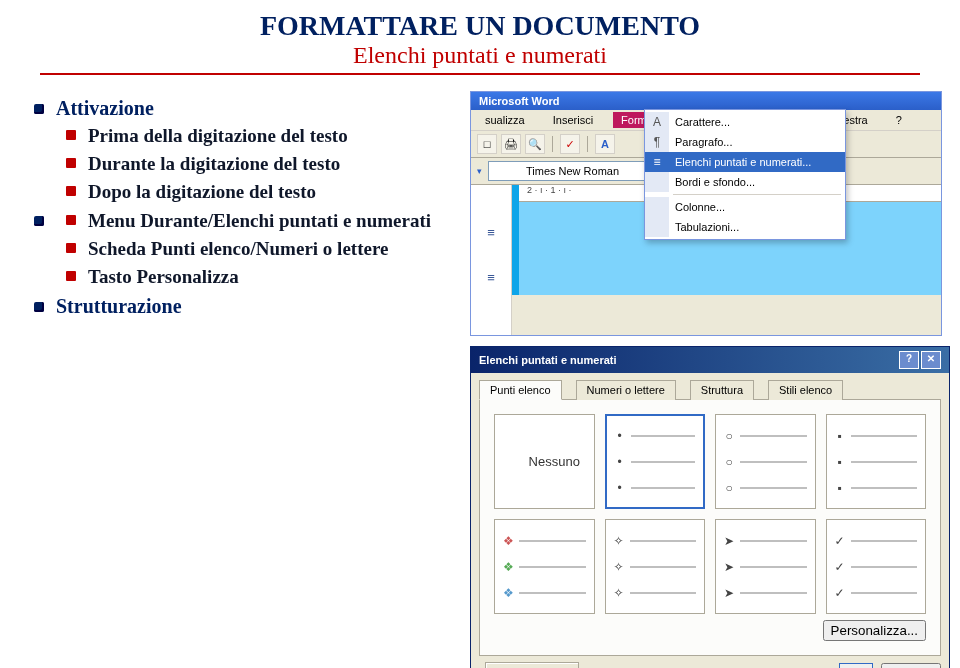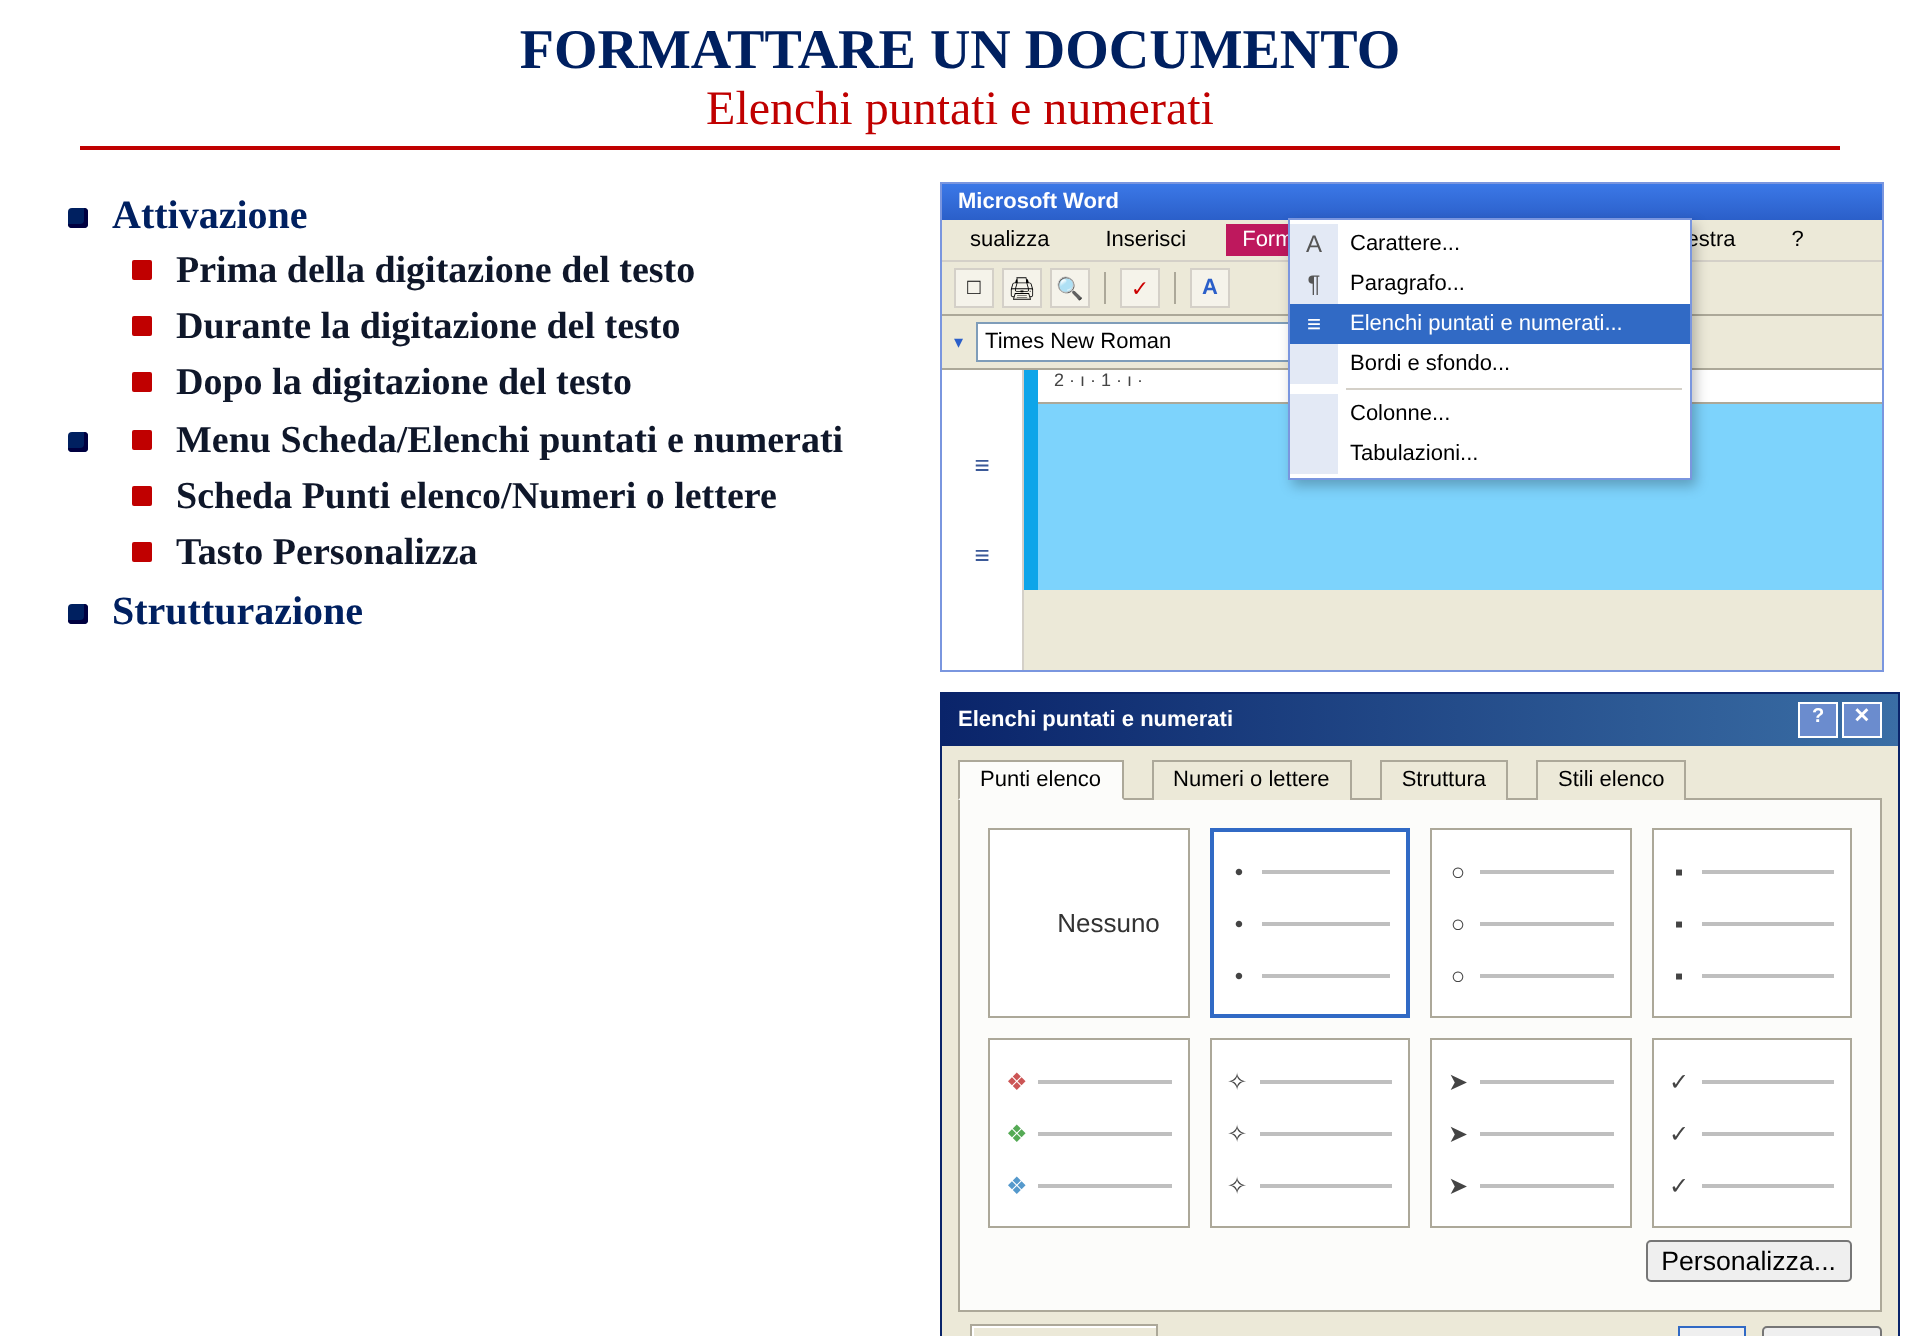--- a/index.html
+++ b/index.html
@@ -162,20 +162,21 @@
   }
   .word-fontrow .dd {
     background: #fff;
     border: 1px solid #7f9db9;
     padding: 1px 4px;
     height: 16px;
     line-height: 16px;
     display: flex;
     align-items: center;
     justify-content: space-between;
+    flex-direction: column;
   }
   .chev { color: #2b5fc9; font-size: 9px;}
   .word-body {
     display: flex;
   }
   .word-doc {
     flex: 1;
     background: #7dd3fc;
     border-left: 7px solid #0ea5e9;
     height: 110px;
@@ -391,21 +392,21 @@
         <li>
           <span>Attivazione</span>
           <ul class="sub-list">
             <li>Prima della digitazione del testo</li>
             <li>Durante la digitazione del testo</li>
             <li>Dopo la digitazione del testo</li>
           </ul>
         </li>
         <li>
           <ul class="sub-list">
-            <li>Menu Scheda/Elenchi puntati e numerati</li>
+            <li>Menu Durante/Elenchi puntati e numerati</li>
             <li>Scheda Punti elenco/Numeri o lettere</li>
             <li>Tasto Personalizza</li>
           </ul>
         </li>
         <li>Strutturazione</li>
       </ul>
     </div>
 
     <div class="right">
 

